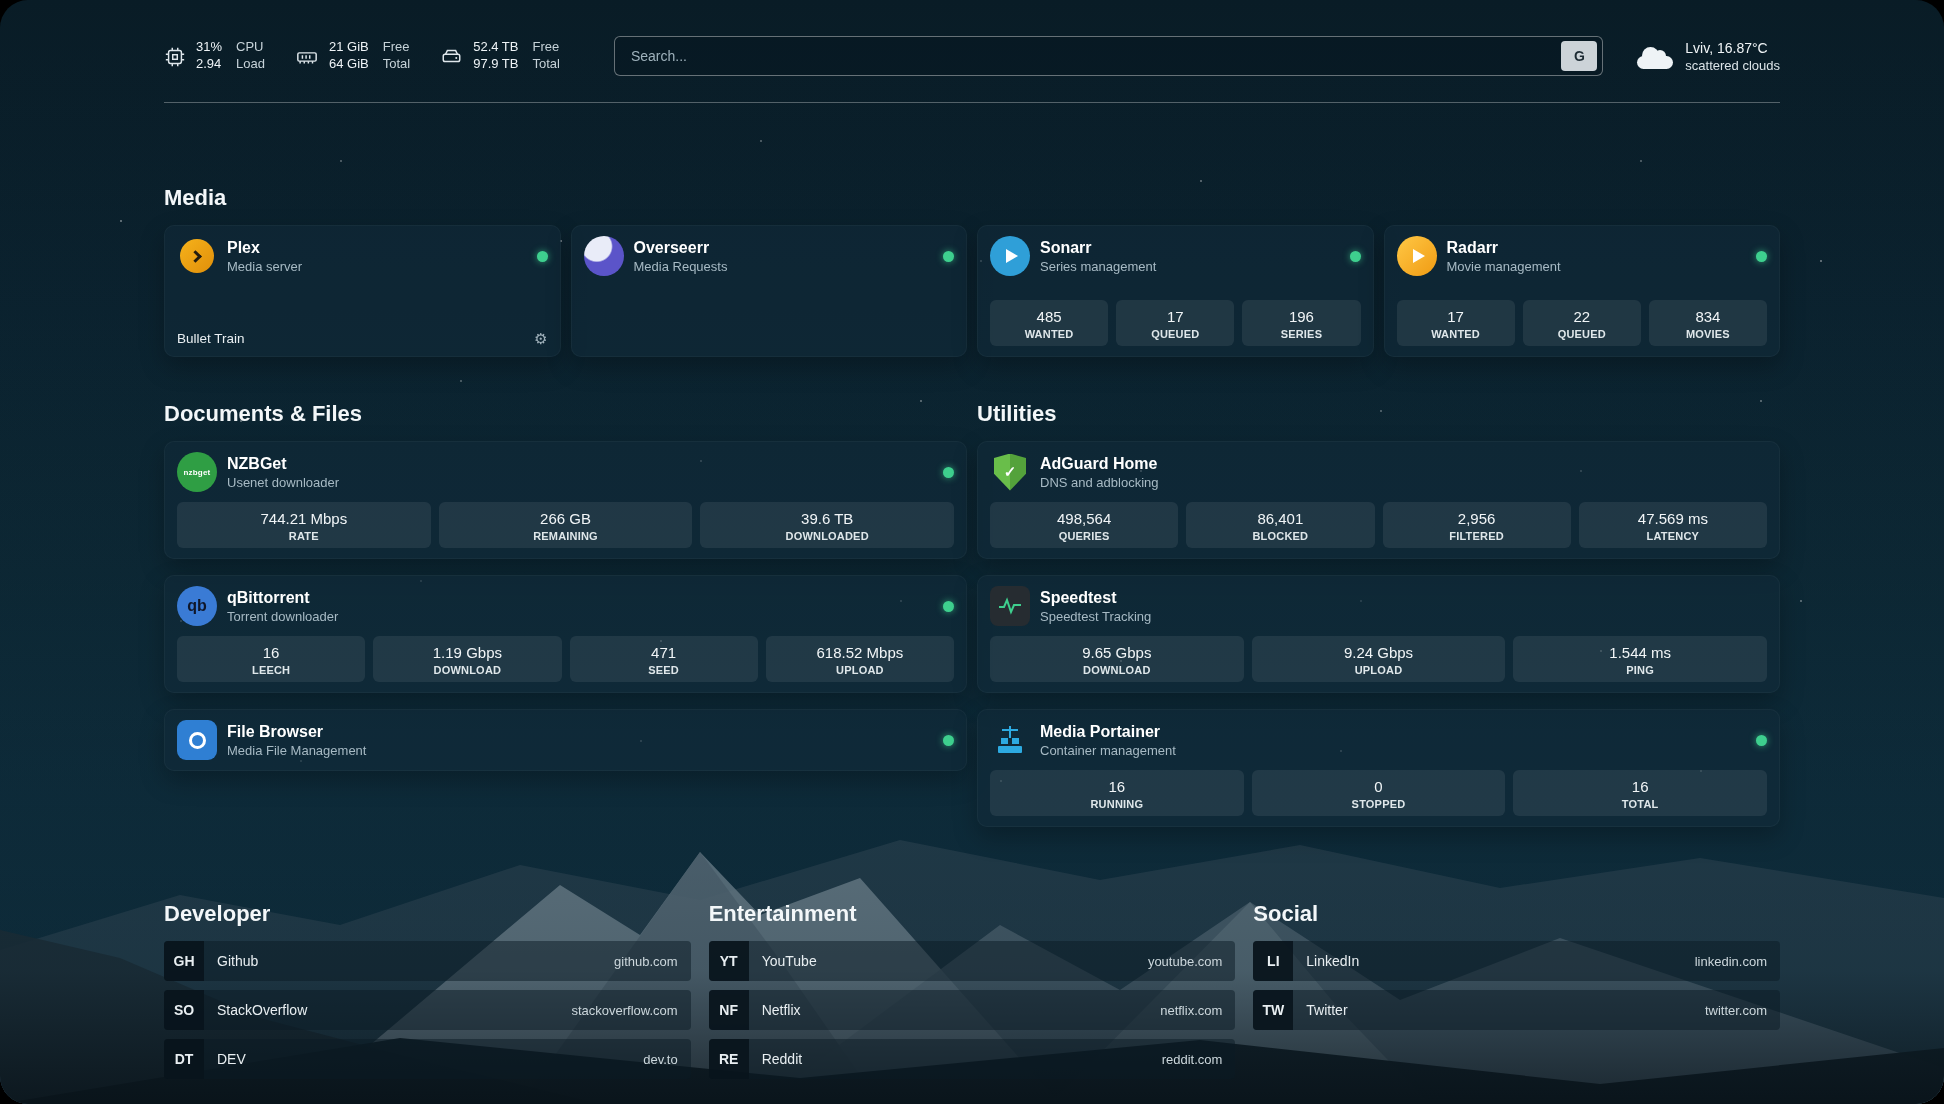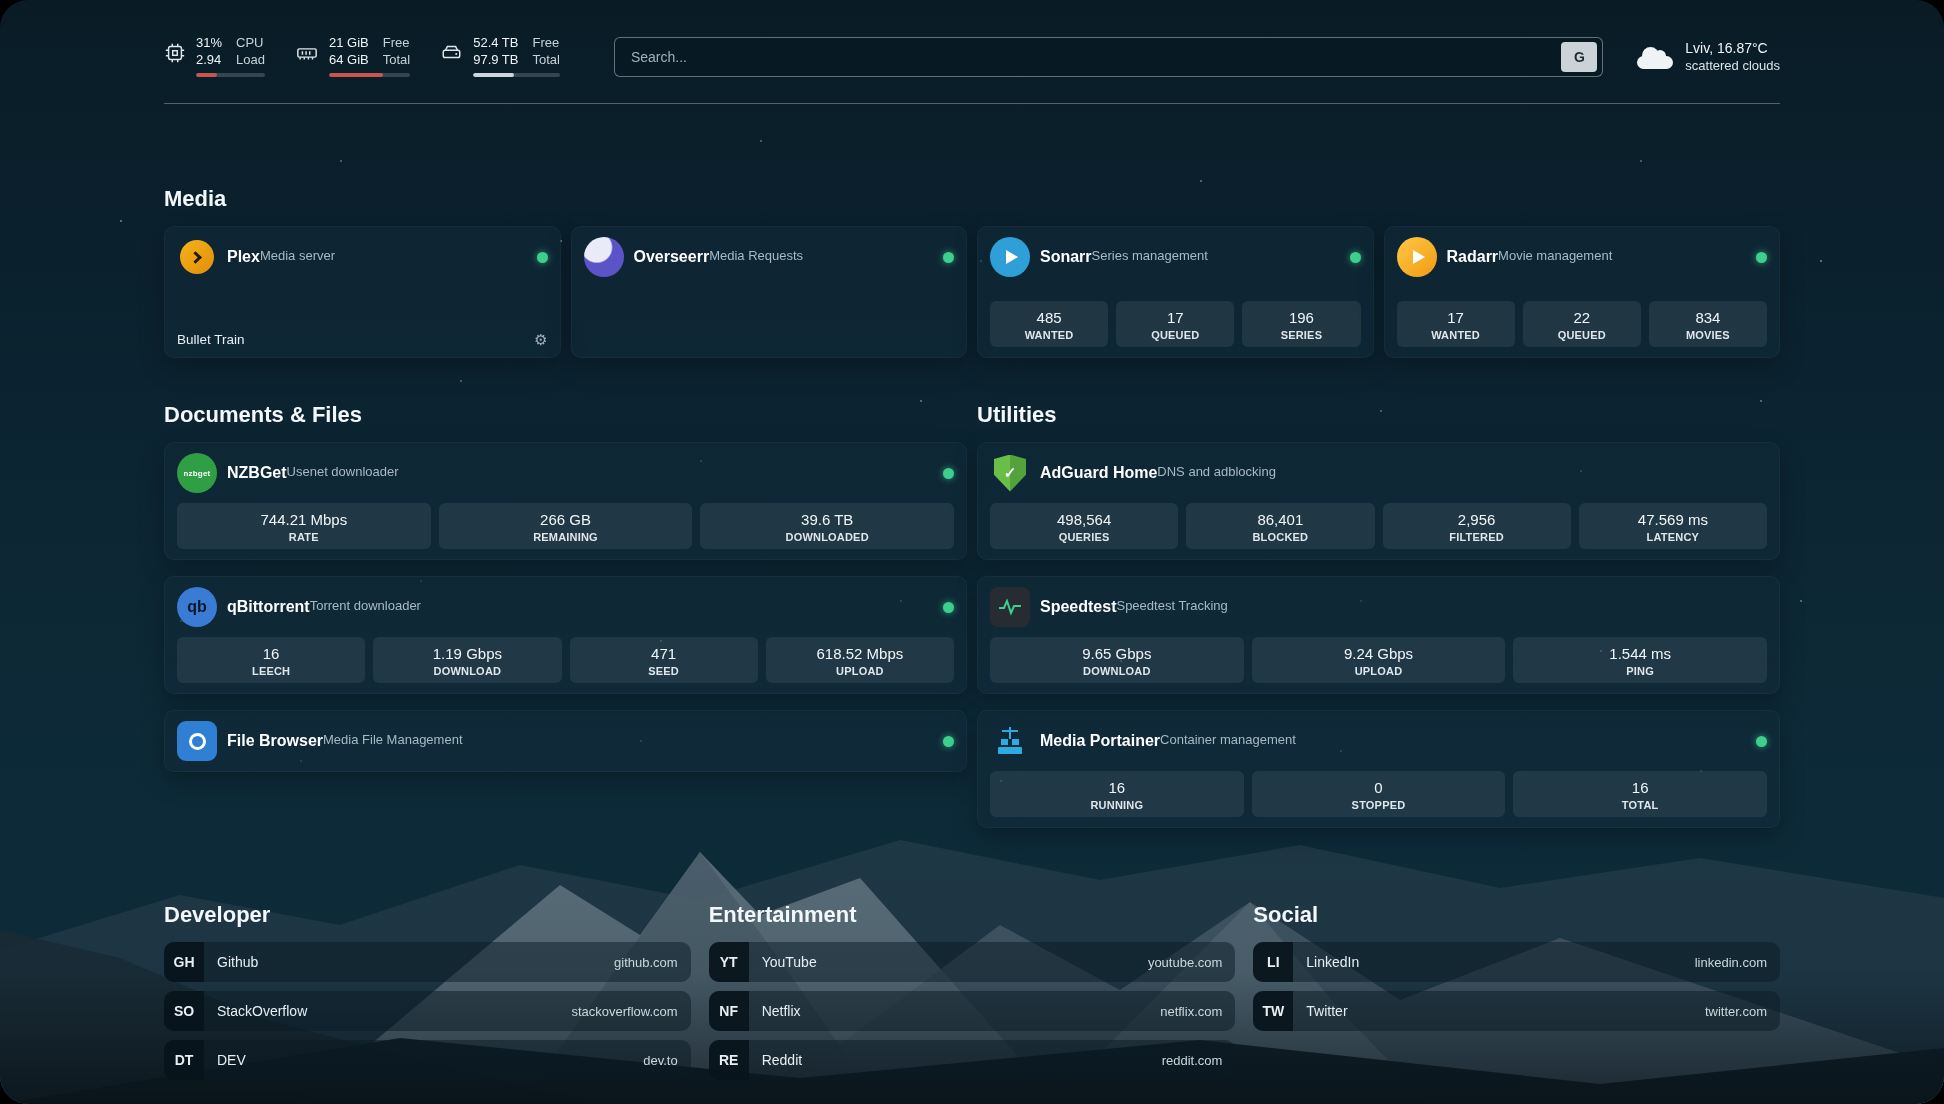--- a/index.html
+++ b/index.html
@@ -23,21 +23,21 @@
     1120px 660px 0 0 rgba(255,255,255,.45),1360px 600px 0 0 rgba(255,255,255,.35),1600px 650px 0 0 rgba(255,255,255,.45),
     1800px 600px 0 0 rgba(255,255,255,.4),300px 760px 0 0 rgba(255,255,255,.35),640px 740px 0 0 rgba(255,255,255,.4),
     1000px 780px 0 0 rgba(255,255,255,.35),1340px 750px 0 0 rgba(255,255,255,.4),1700px 770px 0 0 rgba(255,255,255,.35);}
 
   .content{position:relative;z-index:2;padding:0 164px;}
 
   
   .topbar{display:flex;align-items:center;padding-top:34px;}
   .monitor{display:flex;align-items:flex-start;gap:10px;margin-right:30px;}
   .mon-icon{margin-top:8px;color:#dfe7ec;}
-  .mon-body{display:flex;flex-direction:column;}
+  .mon-body{display:flex;flex-direction:row;}
   .mon-rows{display:flex;gap:14px;}
   .mon-col{display:flex;flex-direction:column;}
   .mon-val{font-size:13px;line-height:17px;color:#eef3f6;white-space:nowrap;}
   .mon-lab{font-size:13px;line-height:17px;color:#c6d2d8;white-space:nowrap;}
   .bar{width:100%;height:4px;background:rgba(255,255,255,0.18);border-radius:2px;margin-top:5px;overflow:hidden;}
   .bar-fill{height:100%;border-radius:2px;}
   .fill-cpu,.fill-ram{background:#c5564f;}
   .fill-disk{background:#ccd6dc;}
 
   .search-wrap{flex:1;margin:2px 34px 0 24px;display:flex;align-items:center;height:40px;
@@ -61,21 +61,21 @@
   .section-title{font-size:22px;font-weight:700;color:#f3f7f9;margin:0 0 14px 0;}
   .media-section{margin-top:82px;}
   .media-grid{display:grid;grid-template-columns:repeat(4,1fr);gap:10px;}
 
   .card{background:rgba(17,42,56,0.60);border:1px solid rgba(255,255,255,0.035);border-radius:10px;
     padding:10px 12px;box-shadow:0 10px 24px rgba(0,0,0,0.25);}
   .media-card{height:132px;display:flex;flex-direction:column;justify-content:space-between;}
 
   .app-header{display:flex;align-items:center;gap:10px;}
   .app-icon{width:40px;height:40px;border-radius:8px;display:flex;align-items:center;justify-content:center;flex-shrink:0;}
-  .app-names{display:flex;flex-direction:row;min-width:0;}
+  .app-names{display:flex;flex-direction:column;min-width:0;}
   .app-name{font-size:16px;font-weight:600;color:#ffffff;line-height:20px;white-space:nowrap;}
   .app-sub{font-size:13px;color:#a7bac4;line-height:17px;white-space:nowrap;}
   .status-dot{width:11px;height:11px;border-radius:50%;background:#3ecf8e;margin-left:auto;flex-shrink:0;
     box-shadow:0 0 7px rgba(62,207,142,0.7);}
 
   .stats-row{display:flex;gap:8px;margin-top:10px;}
   .stat{flex:1;background:rgba(255,255,255,0.08);border-radius:6px;padding:7px 4px 6px;text-align:center;min-width:0;}
   .stat-value{font-size:15px;color:#f1f5f7;line-height:19px;white-space:nowrap;}
   .stat-label{font-size:11px;font-weight:700;color:#dfe7ea;margin-top:2px;letter-spacing:.2px;white-space:nowrap;}
 
@@ -109,21 +109,21 @@
   .plex-time{position:relative;z-index:1;margin-left:auto;padding-right:10px;font-size:13px;font-weight:700;color:#eef3f6;white-space:nowrap;}
 
   
   .two-col{display:grid;grid-template-columns:1fr 1fr;gap:10px;margin-top:44px;}
   .col{display:flex;flex-direction:column;}
   .col .card{margin-bottom:16px;}
   .col .card:last-child{margin-bottom:0;}
 
   
   .bookmarks-grid{display:grid;grid-template-columns:1fr 1fr 1fr;gap:18px;margin-top:74px;}
-  .bm-row{display:flex;align-items:center;height:40px;background:rgba(10,26,36,0.50);border-radius:10px;overflow:hidden;margin-bottom:9px;cursor:pointer;}
+  .bm-row{display:flex;align-items:center;height:40px;background:rgba(10,26,36,0.50);border-radius:4px;overflow:hidden;margin-bottom:9px;cursor:pointer;}
   .bm-badge{width:40px;height:40px;background:rgba(8,19,27,0.88);color:#e8eef1;font-weight:700;font-size:14px;
     display:flex;align-items:center;justify-content:center;flex-shrink:0;}
   .bm-name{margin-left:13px;font-size:14px;color:#e8eef1;}
   .bm-url{margin-left:auto;margin-right:13px;font-size:13px;color:#ccd7dc;}
 </style>
 </head>
 <body>
 
 <div class="window">
 

